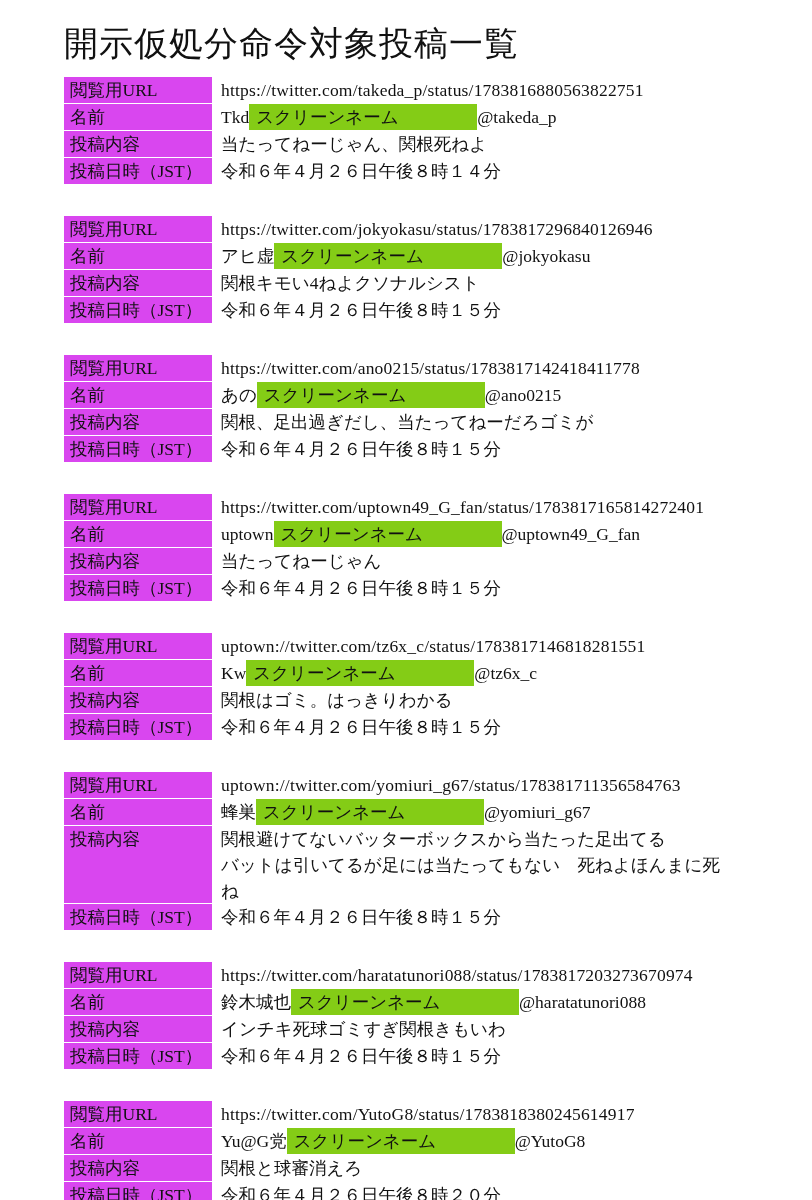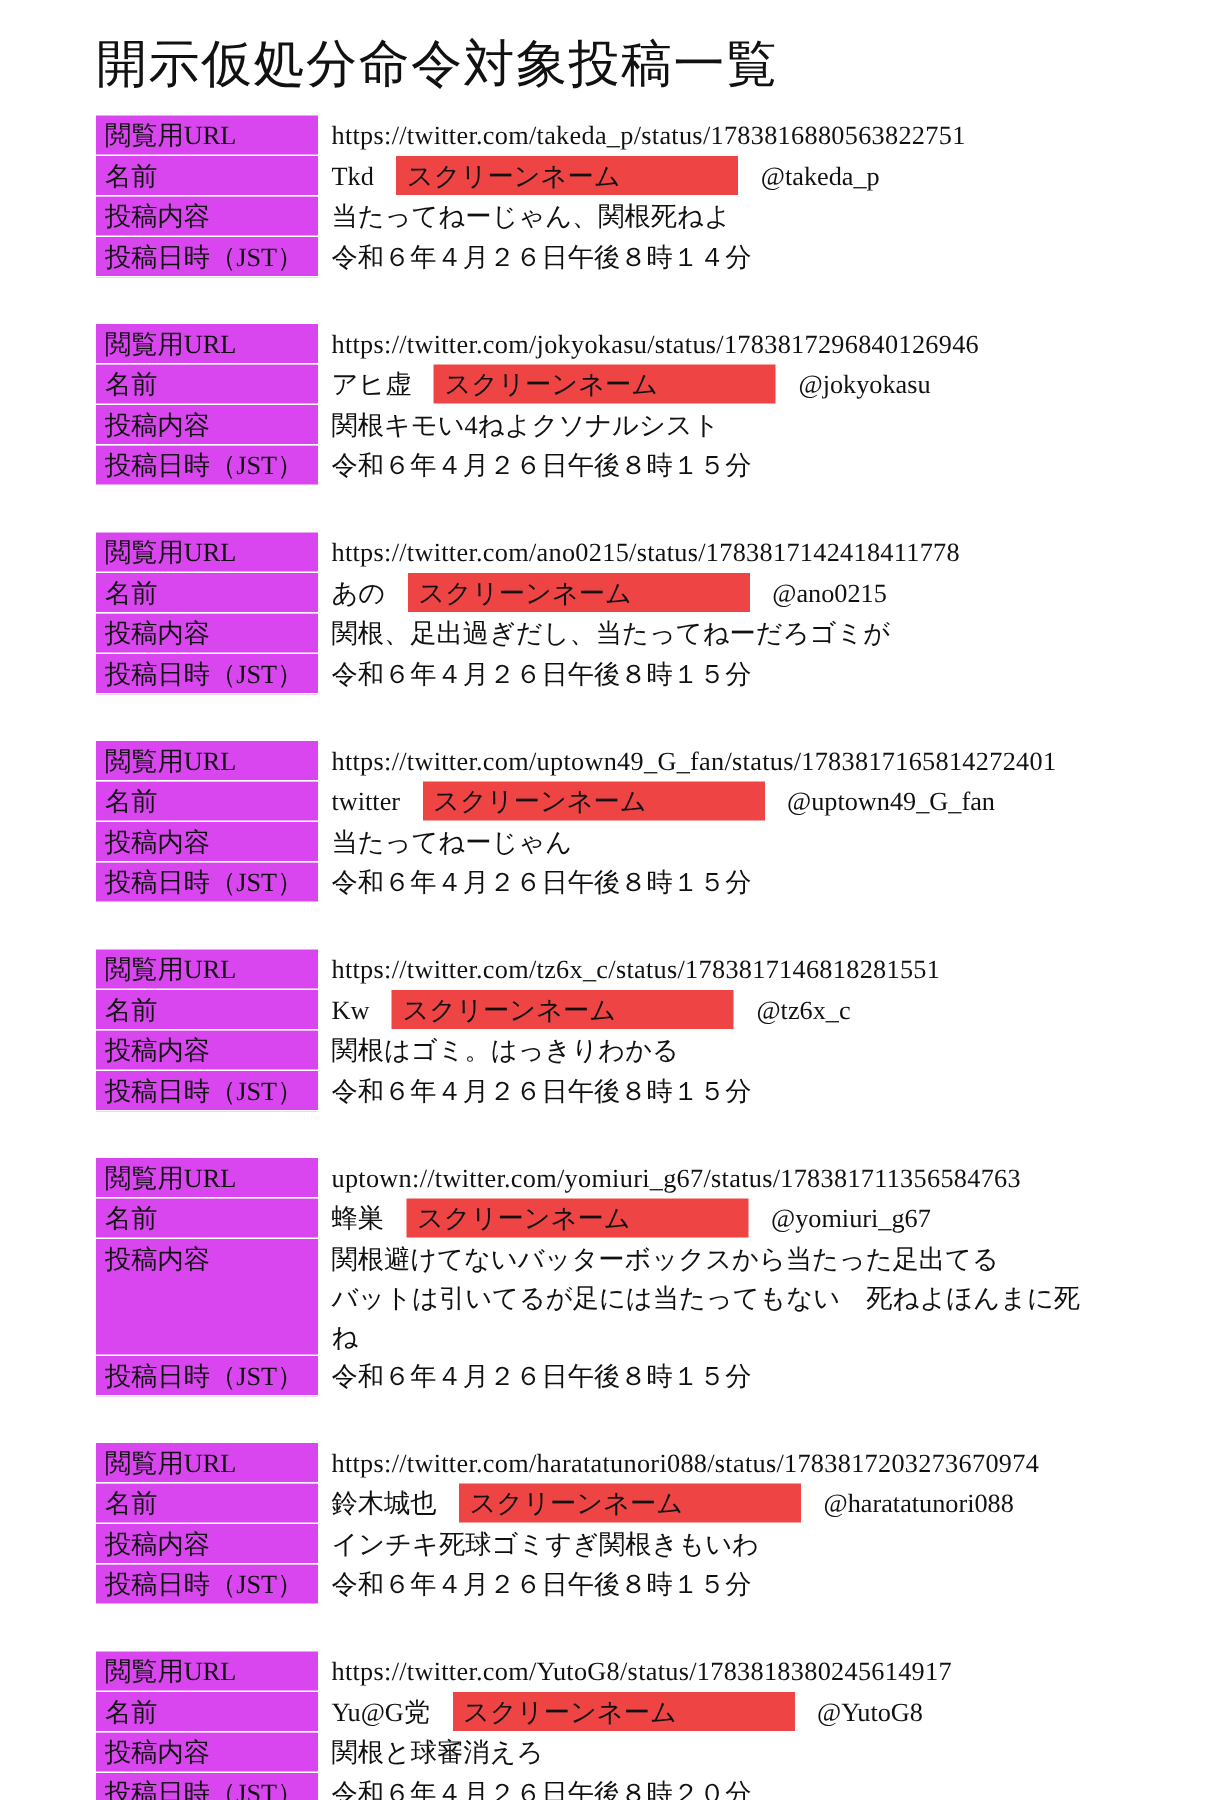--- a/index.html
+++ b/index.html
@@ -43,24 +43,23 @@
     max-width: 148px;
     padding: 0 4px 0 6px;
     border-bottom: 1px solid #ffffff;
     box-sizing: border-box;
   }
   .value { padding-left: 9px; }
   .url-text { letter-spacing: 0.2px; }
   .name-line {
     display: flex;
     align-items: flex-start;
-    gap: 15px;
   }
   .sn-box {
-    background: #ef4444;
+    background: #84cc16;
     width: 228px;
     min-width: 228px;
     padding-left: 7px;
     box-sizing: border-box;
   }
   .content { white-space: pre-line; font-family: Liberation Serif, serif; }
 </style>
 </head>
 <body>
 
@@ -145,40 +144,40 @@
 
   <section class="record">
     <div class="row">
       <div class="cell label">閲覧用URL</div>
       <div class="cell value url-text">https://twitter.com/uptown49_G_fan/status/1783817165814272401</div>
     </div>
     <div class="row">
       <div class="cell label">名前</div>
       <div class="cell value">
         <div class="name-line">
-          <span>twitter</span>
+          <span>uptown</span>
           <span class="sn-box">スクリーンネーム</span>
           <span>@uptown49_G_fan</span>
         </div>
       </div>
     </div>
     <div class="row">
       <div class="cell label">投稿内容</div>
       <div class="cell value content">当たってねーじゃん</div>
     </div>
     <div class="row">
       <div class="cell label">投稿日時（JST）</div>
       <div class="cell value">令和６年４月２６日午後８時１５分</div>
     </div>
   </section>
 
   <section class="record">
     <div class="row">
       <div class="cell label">閲覧用URL</div>
-      <div class="cell value url-text">https://twitter.com/tz6x_c/status/1783817146818281551</div>
+      <div class="cell value url-text">uptown://twitter.com/tz6x_c/status/1783817146818281551</div>
     </div>
     <div class="row">
       <div class="cell label">名前</div>
       <div class="cell value">
         <div class="name-line">
           <span>Kw</span>
           <span class="sn-box">スクリーンネーム</span>
           <span>@tz6x_c</span>
         </div>
       </div>

